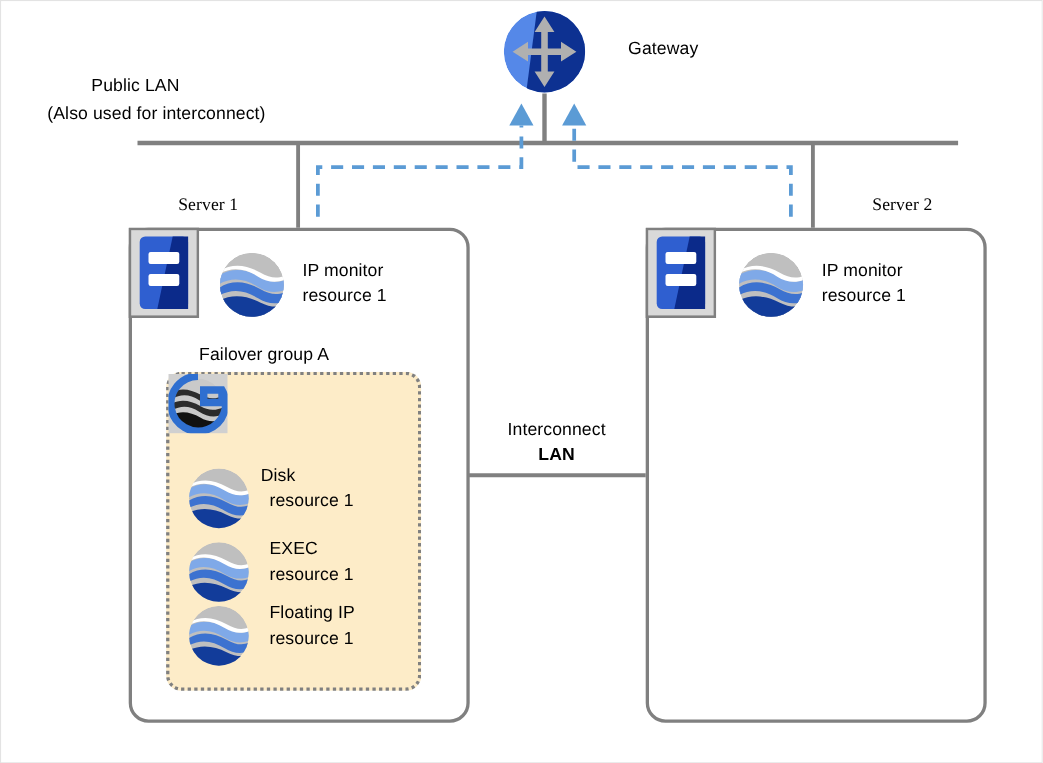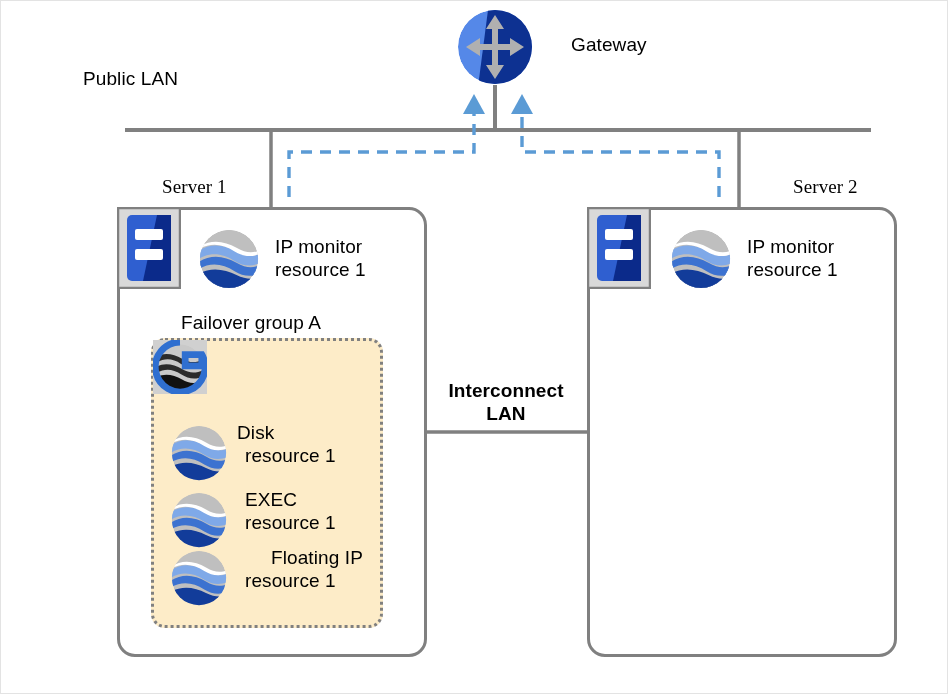--- a/index.html
+++ b/index.html
@@ -24,21 +24,21 @@
     position: absolute;
     left: 0;
     top: 0;
     width: 948px;
     height: 694px;
   }
   .lbl {
     position: absolute;
     color: #000000;
     font-family: "Liberation Sans", sans-serif;
-    font-size: 19px;
+    font-size: 16px;
     line-height: 23px;
     white-space: pre;
     letter-spacing: 0.1px;
   }
   .lbl.center { text-align: center; }
   .srv-icon { position: absolute; }
   .fo-box {
     position: absolute;
     background: #fdecc8;
     border: 3px dotted #808080;
@@ -172,40 +172,41 @@
     <use href="#sym-sphere" x="0" y="0" width="64" height="64"></use>
   </svg>
   <svg width="56" height="56" viewBox="0 0 64 64" style="position:absolute;left:170px;top:491px;">
     <use href="#sym-sphere" x="0" y="0" width="64" height="64"></use>
   </svg>
   <svg width="56" height="56" viewBox="0 0 64 64" style="position:absolute;left:170px;top:549px;">
     <use href="#sym-sphere" x="0" y="0" width="64" height="64"></use>
   </svg>
 
   <div class="lbl" style="left:42px; top:66px;margin-left:40px;">Public LAN</div>
+  <div class="lbl" style="left:42px; top:91px;">(Also used for interconnect)</div>
 
   <div class="lbl" style="left:570px; top:32px;">Gateway</div>
 
   <div class="lbl" style="left:161px; top:174px;font-family:Liberation Serif, serif;">Server 1</div>
 
   <div class="lbl" style="left:792px; top:174px;font-family:Liberation Serif, serif;">Server 2</div>
 
-  <div class="lbl center" style="left:424px; top:378px; width:162px;font-weight:bold;">Interconnect</div>
+  <div class="lbl center" style="left:424px; top:378px; width:162px;">Interconnect</div>
   <div class="lbl center" style="left:424px; top:401px; width:162px;font-weight:bold;">LAN</div>
 
   <div class="lbl" style="left:180px; top:310px;">Failover group A</div>
 
   <div class="lbl" style="left:274px; top:234px;">IP monitor</div>
   <div class="lbl" style="left:274px; top:257px;">resource 1</div>
 
   <div class="lbl" style="left:746px; top:234px;">IP monitor</div>
   <div class="lbl" style="left:746px; top:257px;">resource 1</div>
 
   <div class="lbl" style="left:236px; top:420px;">Disk</div>
   <div class="lbl" style="left:244px; top:443px;">resource 1</div>
 
   <div class="lbl" style="left:244px; top:487px;">EXEC</div>
   <div class="lbl" style="left:244px; top:510px;">resource 1</div>
 
-  <div class="lbl" style="left:244px; top:545px;margin-left:26px;">Floating IP</div>
+  <div class="lbl" style="left:244px; top:545px;">Floating IP</div>
   <div class="lbl" style="left:244px; top:568px;">resource 1</div>
 
 </div>
 
 </body></html>

